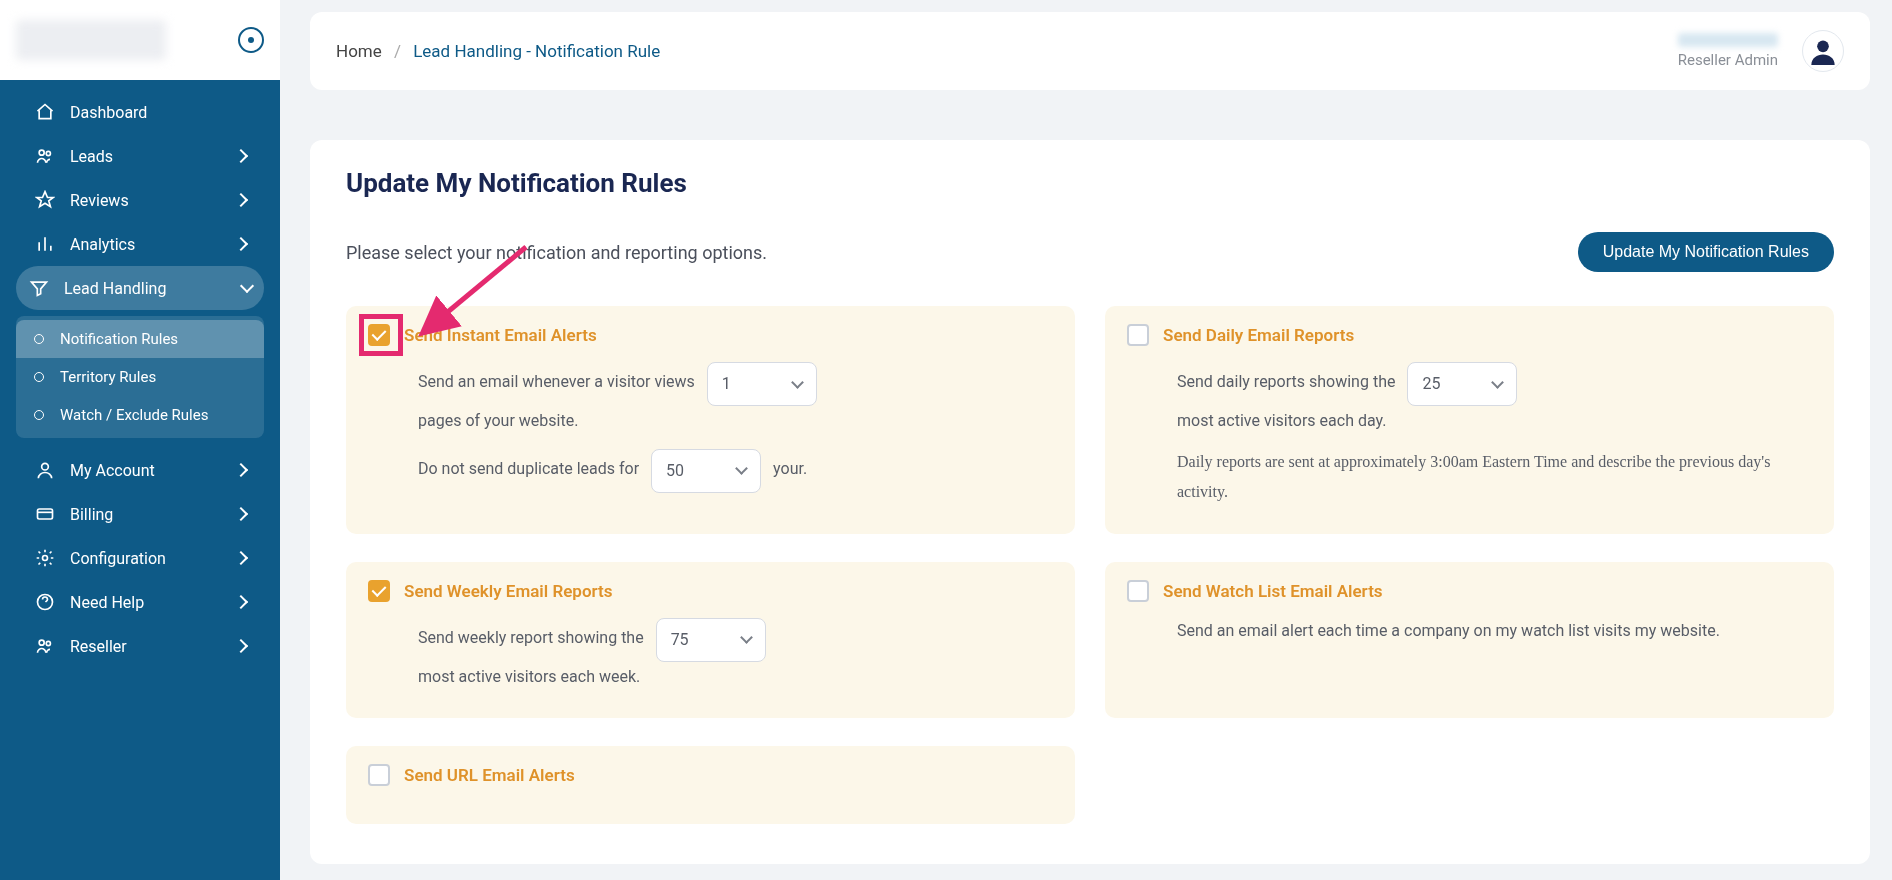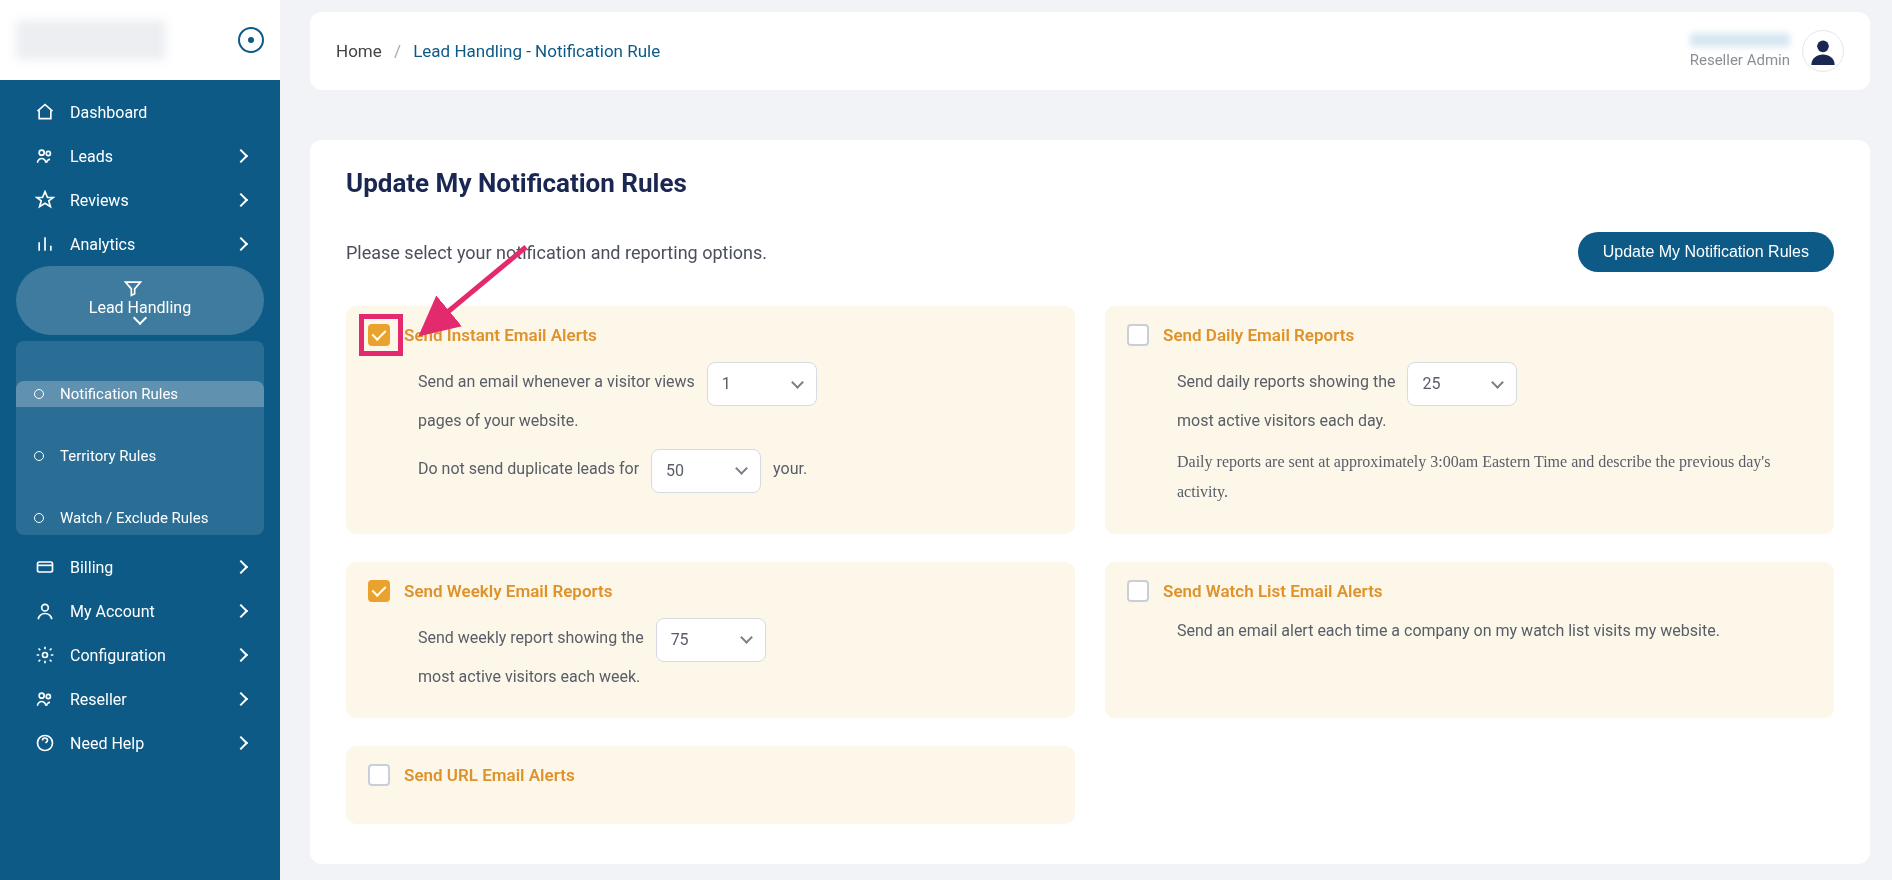--- a/index.html
+++ b/index.html
@@ -56,36 +56,34 @@
     width: 10px; height: 10px;
     border-right: 2px solid #fff;
     border-bottom: 2px solid #fff;
     transform: rotate(-45deg);
   }
   .nav-item.active {
     background: rgba(255,255,255,0.2);
     border-radius: 999px;
     margin: 0 16px;
     padding: 12px 12px;
-    flex-direction: column;
   }
   .nav-item.active .chev {
     transform: rotate(45deg);
     margin-top: -4px;
   }
   .nav-sub {
     background: rgba(255,255,255,0.12);
     margin: 6px 16px 10px;
     border-radius: 8px;
     padding: 4px 0;
   }
   .nav-subitem {
-    padding: 4px 18px;
+    padding: 10px 18px;
     font-size: 15px;
-    margin-top: 36px;
   }
   .nav-subitem .subicon {
     width: 10px; height: 10px; border: 1.5px solid #fff; border-radius: 50%;
     margin-right: 16px;
   }
   .nav-subitem.active-sub { background: rgba(255,255,255,0.25); border-radius: 8px 8px 0 0; }
   .main {
     flex: 1;
     padding: 12px 22px 0 30px;
     overflow: hidden;
@@ -94,21 +92,21 @@
     background: #fff;
     border-radius: 12px;
     padding: 18px 26px;
     display: flex;
     align-items: center;
     justify-content: space-between;
   }
   .breadcrumb { font-size: 17px; color: #444; }
   .breadcrumb .crumb-link { color: #0e5a87; }
   .breadcrumb .sep { color: #aaa; margin: 0 8px; }
-  .user-area { display: flex; align-items: center; gap: 12px; }
+  .user-area { display: flex; align-items: center; gap: 24px; }
   .user-text { text-align: right; }
   .user-name-blur { width: 100px; height: 14px; background:#d7e7f1; filter: blur(3px); border-radius:3px; margin-bottom:4px; margin-left:auto;}
   .user-role { color: #8a8f97; font-size: 15px; }
   .avatar {
     width: 42px; height: 42px; border-radius: 50%;
     background: #fff; border: 1px solid #e3e8ee;
     display:flex; align-items:center; justify-content:center;
   }
   .content {
     background: #fff;
@@ -258,71 +256,71 @@
         </div>
         <div class="nav-subitem">
           <span class="subicon"></span>
           <span>Watch / Exclude Rules</span>
         </div>
       </div>
 
       <div class="nav-item">
         <span class="icon">
           <svg width="20" height="20" viewBox="0 0 24 24" fill="none" stroke="#fff" stroke-width="2">
+              <circle cx="12" cy="8" r="4"></circle>
+              <path d="M4 22c0-4 4-7 8-7s8 3 8 7"></path>
+            </svg>
+        </span>
+        <span class="label">My Account</span>
+        <span class="chev"></span>
+      </div>
+
+      <div class="nav-item">
+        <span class="icon">
+          <svg width="20" height="20" viewBox="0 0 24 24" fill="none" stroke="#fff" stroke-width="2">
               <rect x="3" y="6" width="18" height="12" rx="2"></rect>
               <path d="M3 10h18"></path>
             </svg>
         </span>
         <span class="label">Billing</span>
         <span class="chev"></span>
       </div>
 
       <div class="nav-item">
         <span class="icon">
           <svg width="20" height="20" viewBox="0 0 24 24" fill="none" stroke="#fff" stroke-width="2">
-              <circle cx="12" cy="8" r="4"></circle>
-              <path d="M4 22c0-4 4-7 8-7s8 3 8 7"></path>
-            </svg>
-        </span>
-        <span class="label">My Account</span>
-        <span class="chev"></span>
-      </div>
-
-      <div class="nav-item">
-        <span class="icon">
-          <svg width="20" height="20" viewBox="0 0 24 24" fill="none" stroke="#fff" stroke-width="2">
               <circle cx="12" cy="12" r="3"></circle>
               <path d="M12 2v3M12 19v3M4.2 4.2l2.1 2.1M17.7 17.7l2.1 2.1M2 12h3M19 12h3M4.2 19.8l2.1-2.1M17.7 6.3l2.1-2.1"></path>
             </svg>
         </span>
         <span class="label">Configuration</span>
+        <span class="chev"></span>
+      </div>
+
+      <div class="nav-item">
+        <span class="icon">
+          <svg width="20" height="20" viewBox="0 0 24 24" fill="none" stroke="#fff" stroke-width="2">
+              <circle cx="12" cy="12" r="9"></circle>
+              <path d="M9 9c0-2 1.5-3 3-3s3 1 3 3c0 1.5-1.5 2-2.5 3M12 17h.01"></path>
+            </svg>
+        </span>
+        <span class="label">Need Help</span>
         <span class="chev"></span>
       </div>
 
       <div class="nav-item">
         <span class="icon">
           <svg width="20" height="20" viewBox="0 0 24 24" fill="none" stroke="#fff" stroke-width="2">
               <circle cx="8" cy="8" r="3"></circle>
               <circle cx="16" cy="9" r="2.5"></circle>
               <path d="M3 20c0-3 3-5 5-5s5 2 5 5"></path>
               <path d="M14 20c0-2 2-4 4-4"></path>
             </svg>
         </span>
         <span class="label">Reseller</span>
-        <span class="chev"></span>
-      </div>
-
-      <div class="nav-item">
-        <span class="icon">
-          <svg width="20" height="20" viewBox="0 0 24 24" fill="none" stroke="#fff" stroke-width="2">
-              <circle cx="12" cy="12" r="9"></circle>
-              <path d="M9 9c0-2 1.5-3 3-3s3 1 3 3c0 1.5-1.5 2-2.5 3M12 17h.01"></path>
-            </svg>
-        </span>
-        <span class="label">Need Help</span>
         <span class="chev"></span>
       </div>
     </nav>
   </aside>
 
   <main class="main">
     <div class="topbar">
       <div class="breadcrumb">
         <span>Home</span>
         <span class="sep">/</span>

